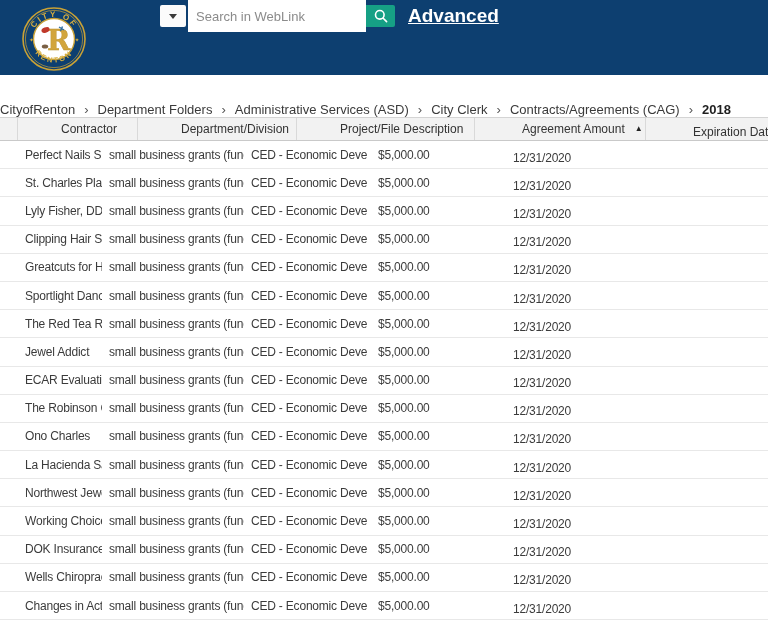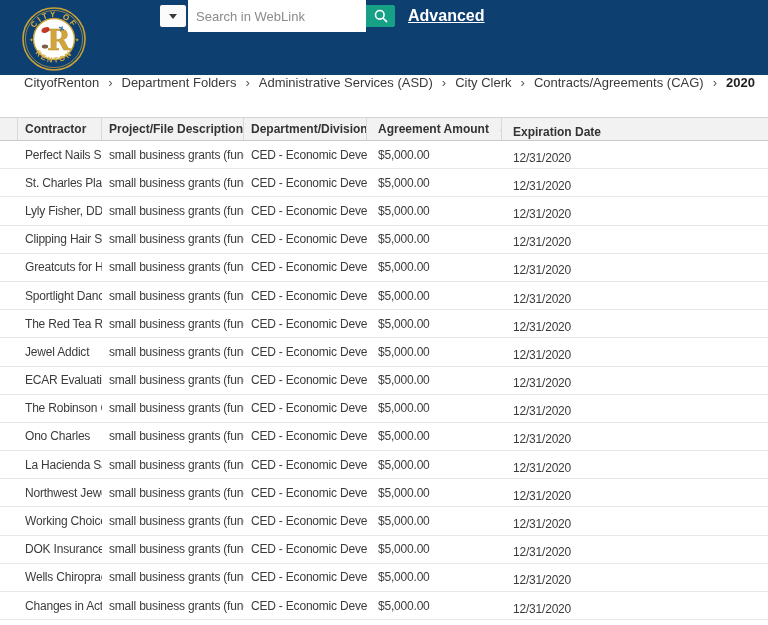--- a/index.html
+++ b/index.html
@@ -13,34 +13,34 @@
   .search-wrap { position:absolute; left:160px; top:5px; display:flex; align-items:center; height:22px; }
   .scope-btn { width:26px; height:22px; background:#fbfbfb; border:none; border-radius:2px;
                display:flex; align-items:center; justify-content:center; cursor:pointer; margin-right:2px; }
   .caret { width:0; height:0; border-left:4px solid transparent; border-right:4px solid transparent;
            border-top:5px solid #3a3a3a; }
   .search-input { width:178px; height:22px; border:none; outline:none; padding:16px 8px;
                   font-size:13px; color:#333; font-family:"Liberation Sans", sans-serif; }
   .search-input::placeholder { color:#8b8b8b; }
   .search-btn { width:29px; height:22px; background:#16a085; border:none; border-radius:0 2px 2px 0;
                 display:flex; align-items:center; justify-content:center; cursor:pointer; }
-  .advanced { margin-left:13px; color:#ffffff; font-size:16px; font-weight:600;
+  .advanced { margin-left:13px; color:#ffffff; font-size:19px; font-weight:600;
               text-decoration:underline; cursor:pointer; }
 
   
-  .breadcrumb { height:42px; display:flex; align-items:flex-start; padding-left:24px;
+  .breadcrumb { height:42px; display:flex; align-items:flex-end; 
                 font-size:13px; color:#3a3a3a; background:#fff; }
   .crumb { cursor:pointer; white-space:nowrap; }
   .crumb-sep { margin:0 9px; color:#555; font-size:13px; }
   .crumb-current { font-weight:700; color:#1f1f1f; white-space:nowrap; }
 
   
   .tbl { width:768px; }
   .thead { display:flex; height:24px; background:#f2f2f2; border-top:1px solid #d4d4d4;
-           border-bottom:1px solid #c9c9c9; font-size:12px; font-weight:700; color:#333; }
+           border-bottom:1px solid #c9c9c9; font-size:12px; font-weight:400; color:#333;gap:36px; }
   .th { display:flex; align-items:center; padding-left:7px; border-right:1px solid #d9d9d9;
         overflow:hidden; white-space:nowrap; cursor:pointer; }
   .th:last-child { border-right:none; }
   .sort-arrow { font-size:8px; color:#222; margin-left:10px; transform:translateY(-1px); }
 
   .tr { display:flex; height:28.2px; border-bottom:1px solid #e8e8e8; background:#fff;
         font-size:12px; letter-spacing:-0.2px; color:#3b3b3b; cursor:pointer; }
   .td { display:flex; align-items:center; padding-left:7px; overflow:hidden; white-space:nowrap; }
 
   .c-icon       { width:18px;  flex:none; padding-left:0; }
@@ -87,30 +87,30 @@
         <circle cx="6.8" cy="6.8" r="4.3" fill="none" stroke="#ffffff" stroke-width="1.6"></circle>
         <line x1="10.2" y1="10.2" x2="13.6" y2="13.6" stroke="#ffffff" stroke-width="1.6" stroke-linecap="round"></line>
       </svg>
     </button>
     <a class="advanced">Advanced</a>
   </div>
 </header>
 
 <nav class="breadcrumb">
   <span id="crumb-links"><span class="crumb">CityofRenton</span><span class="crumb-sep">›</span><span class="crumb">Department Folders</span><span class="crumb-sep">›</span><span class="crumb">Administrative Services (ASD)</span><span class="crumb-sep">›</span><span class="crumb">City Clerk</span><span class="crumb-sep">›</span><span class="crumb">Contracts/Agreements (CAG)</span><span class="crumb-sep">›</span></span>
-  <span class="crumb-current">2020</span>
+  <span class="crumb-current">2018</span>
 
 </nav>
 
 <div class="tbl">
   <div class="thead">
     <div class="th c-icon"></div>
     <div class="th c-contractor">Contractor</div>
+    <div class="th c-dept">Department/Division</div>
     <div class="th c-desc">Project/File Description</div>
-    <div class="th c-dept">Department/Division</div>
     <div class="th c-amount">
       <span>Agreement Amount</span>
       <span class="sort-arrow">▲</span>
     </div>
     <div class="th c-exp">Expiration Date</div>
   </div>
   <div id="tbody">
   <div class="tr">
     <div class="td c-icon"></div>
     <div class="td c-contractor">Perfect Nails Spa</div>

